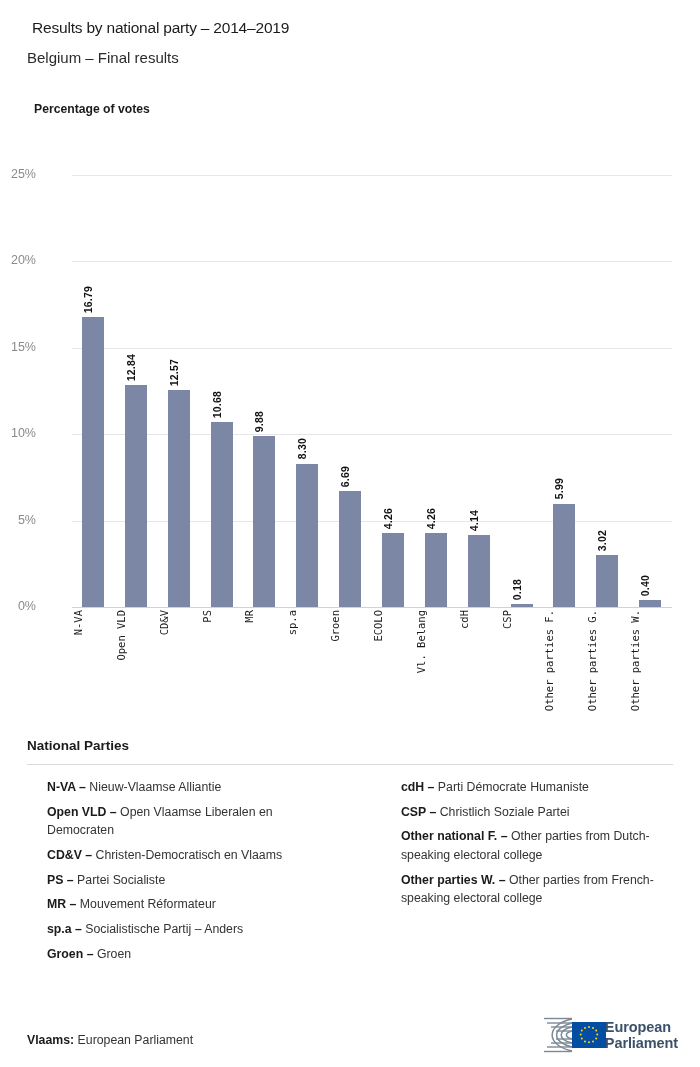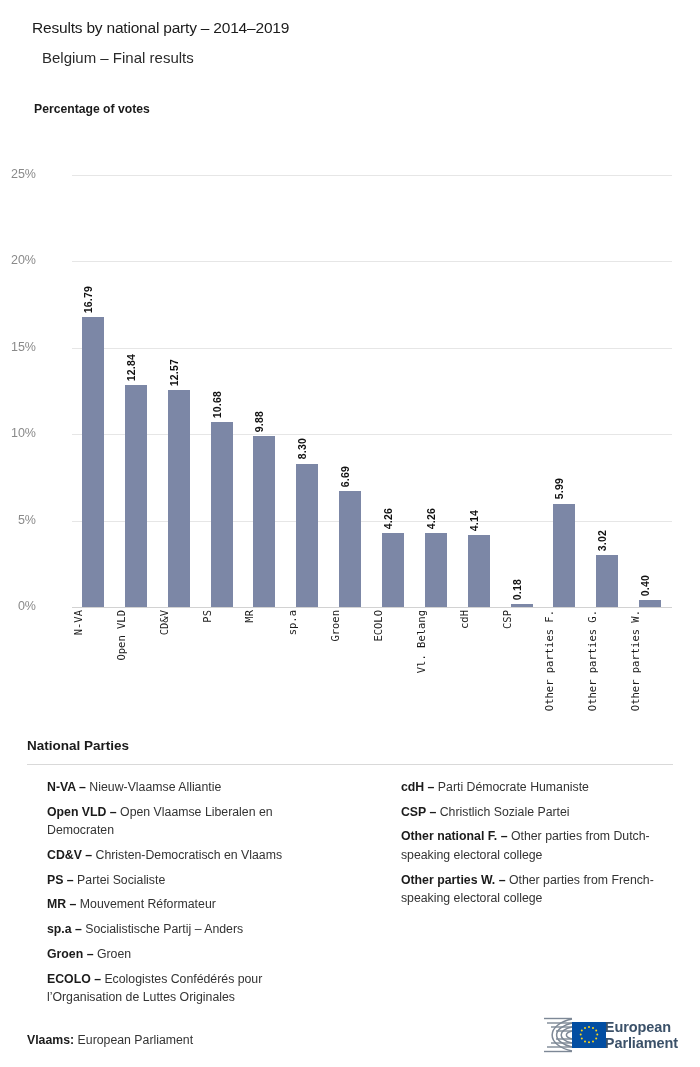--- a/index.html
+++ b/index.html
@@ -12,21 +12,21 @@
   }
   .page { position: relative; width: 700px; height: 1067px; }
 
   
   .title {
     position: absolute; left: 32px; top: 19px;
     font-size: 15.5px; font-weight: normal; letter-spacing: -0.2px;
     color: #1b1b1b;
   }
   .subtitle {
-    position: absolute; left: 42px; top: 49px;
+    position: absolute; left: 27px; top: 49px;
     font-size: 15px; font-weight: normal; color: #2a2a2a;
   }
   .axis-title {
     position: absolute; left: 34px; top: 102px;
     font-size: 12.2px; font-weight: bold; color: #1b1b1b;
   }
 
   
   .chart {
     position: absolute; left: 0px; top: 160px;
@@ -219,21 +219,20 @@
     <div class="legend-rule"></div>
     <div class="legend-cols">
       <div class="legend-col" id="legend-left">
           <div class="legend-item"><b>N-VA –</b><span> Nieuw-Vlaamse Alliantie</span></div>
           <div class="legend-item"><b>Open VLD –</b><span> Open Vlaamse Liberalen en Democraten</span></div>
           <div class="legend-item"><b>CD&amp;V –</b><span> Christen-Democratisch en Vlaams</span></div>
           <div class="legend-item"><b>PS –</b><span> Partei Socialiste</span></div>
           <div class="legend-item"><b>MR –</b><span> Mouvement Réformateur</span></div>
           <div class="legend-item"><b>sp.a –</b><span> Socialistische Partij – Anders</span></div>
           <div class="legend-item"><b>Groen –</b><span> Groen</span></div>
-          <div class="legend-item"><b>ECOLO –</b><span> Ecologistes Confédérés pour l’Organisation de Luttes Originales</span></div>
         </div>
       <div class="legend-col right" id="legend-right">
           <div class="legend-item"><b>cdH –</b><span> Parti Démocrate Humaniste</span></div>
           <div class="legend-item"><b>CSP –</b><span> Christlich Soziale Partei</span></div>
           <div class="legend-item"><b>Other national F. –</b><span> Other parties from Dutch-speaking electoral college</span></div>
           <div class="legend-item"><b>Other parties W. –</b><span> Other parties from French-speaking electoral college</span></div>
         </div>
     </div>
   </div>
 

